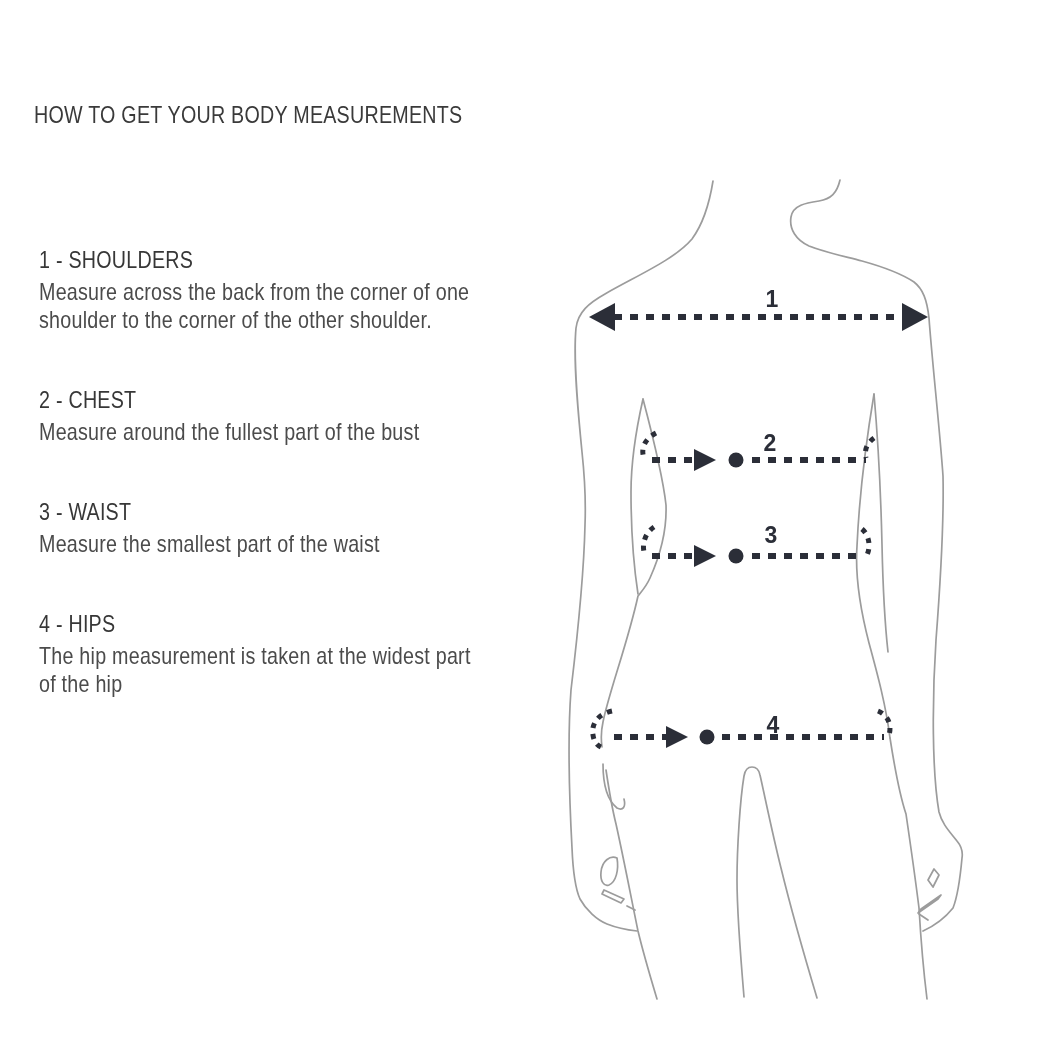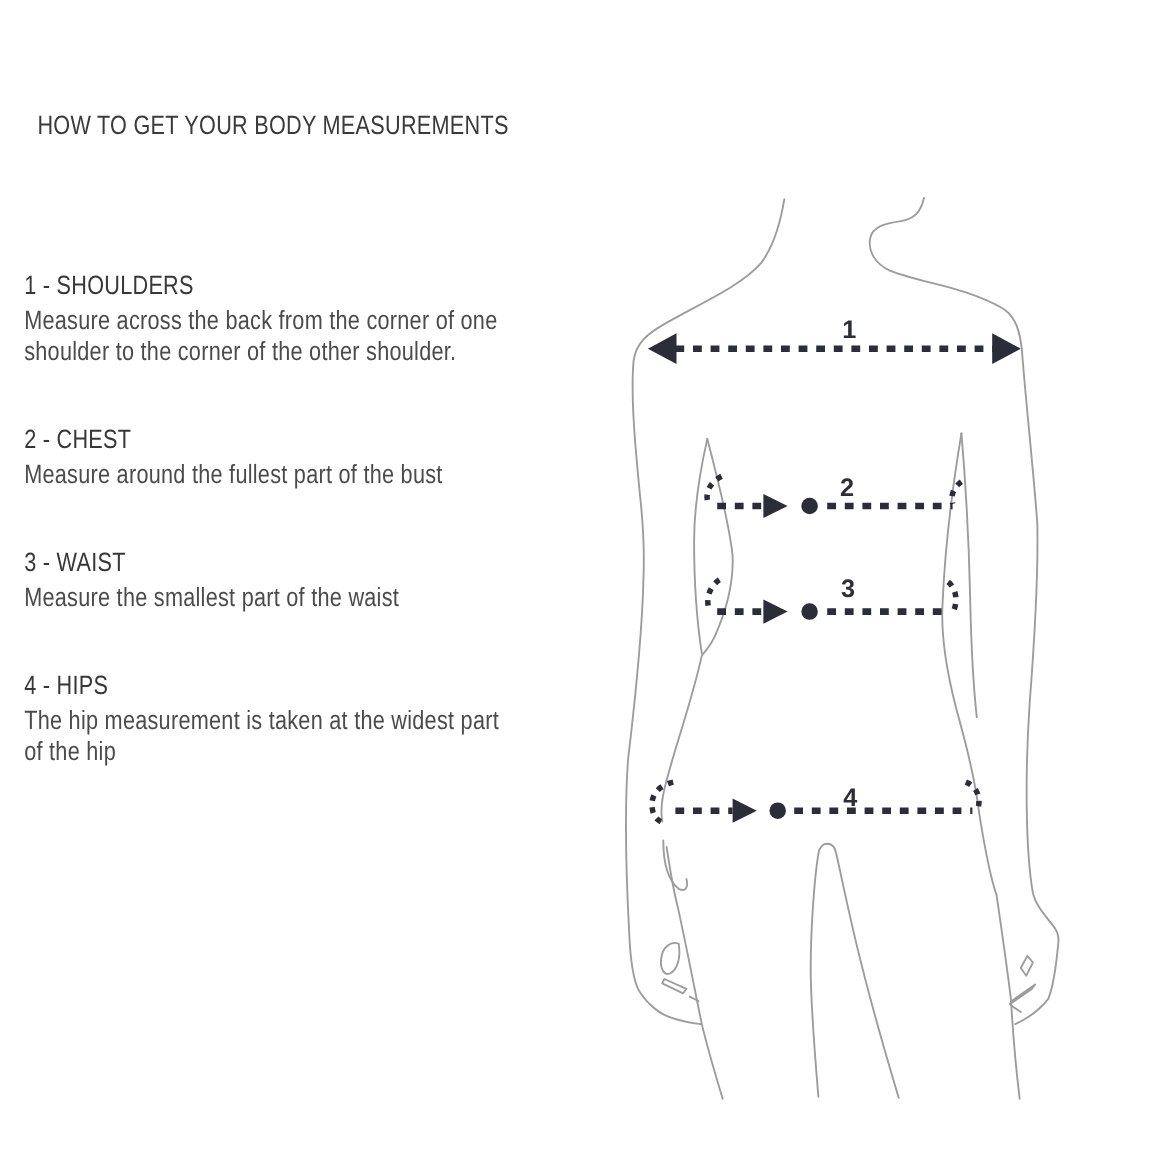--- a/index.html
+++ b/index.html
@@ -22,21 +22,21 @@
     position: absolute;
     left: 34px;
     top: 101px;
     font-size: 24px;
     font-weight: 400;
     color: #3a3a3a;
     width: 700px;
   }
   .instruction {
     position: absolute;
-    left: 22px;
+    left: 39px;
     width: 720px;
   }
   .instruction h2 {
     font-size: 24px;
     font-weight: 400;
     color: #373737;
     line-height: 28px;
     width: 700px;
   }
   .instruction p {

